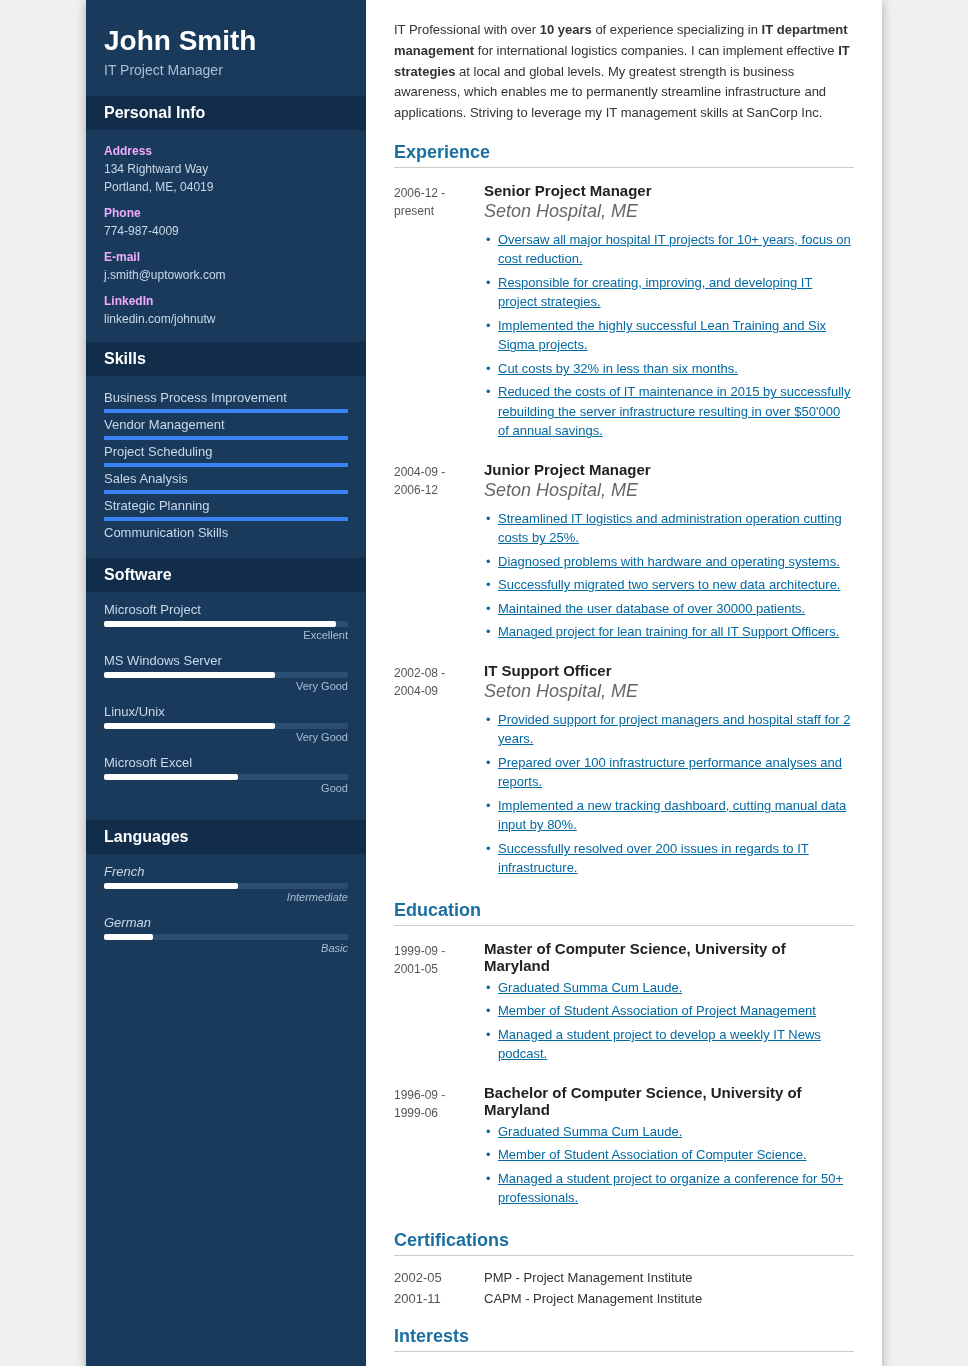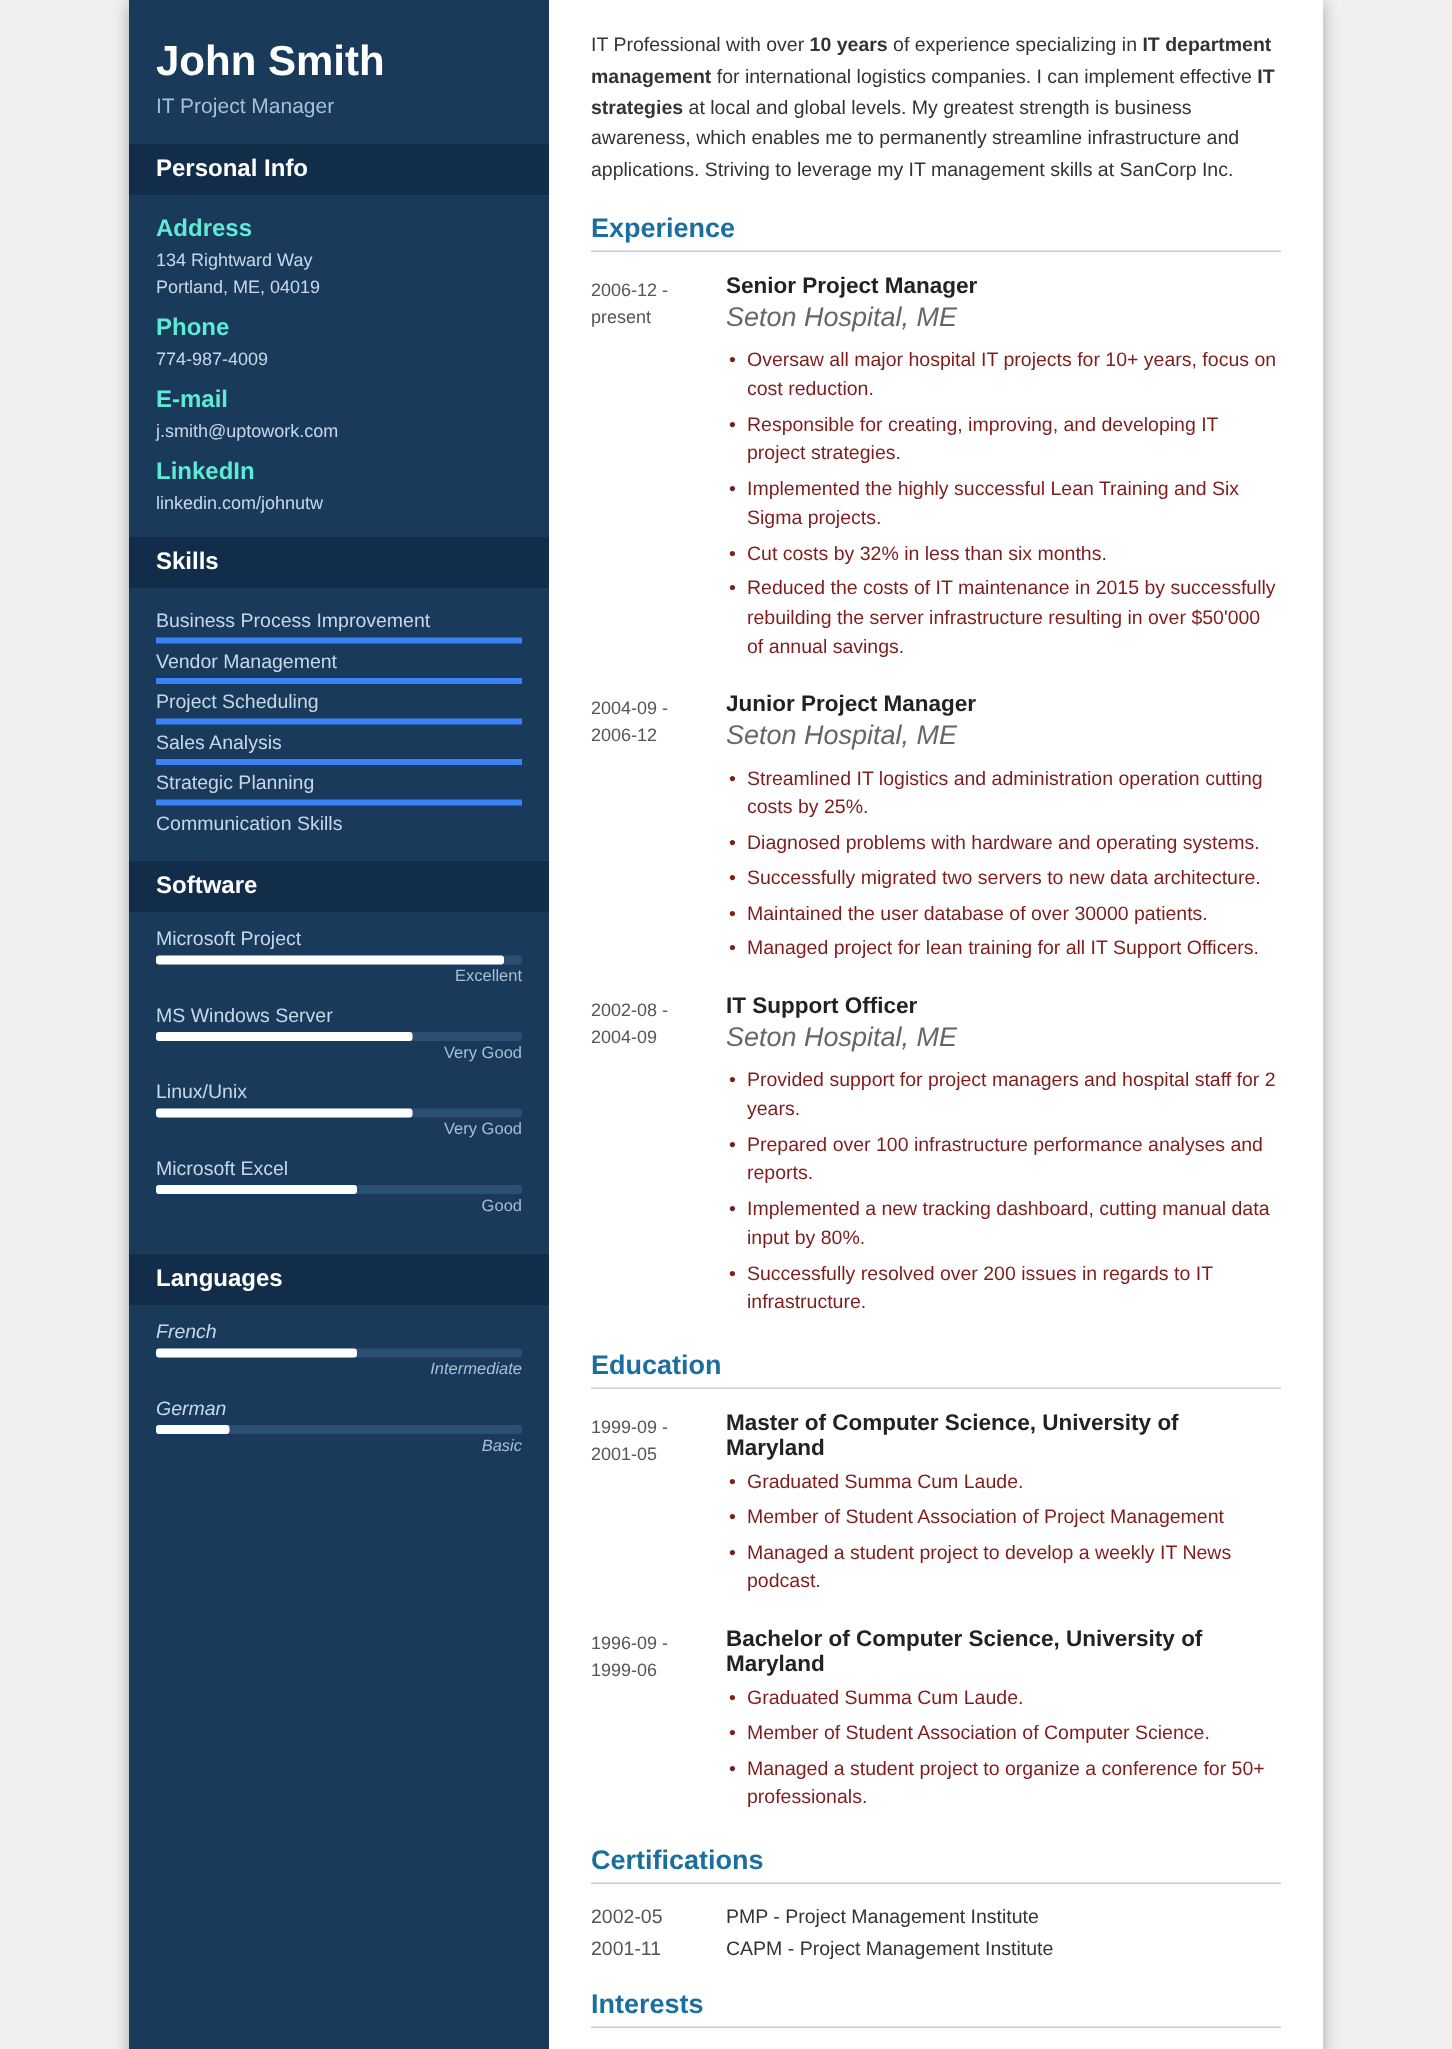--- a/index.html
+++ b/index.html
@@ -9,21 +9,21 @@
     
     .sidebar { width: 280px; min-width: 280px; background: #1a3a5c; color: #fff; padding: 0; }
     .sidebar-header { padding: 24px 18px 18px 18px; }
     .sidebar-name { font-size: 28px; font-weight: bold; color: #fff; line-height: 1.2; }
     .sidebar-title { font-size: 14px; color: #a8bfd4; margin-top: 4px; }
 
     .sidebar-section { padding: 0; }
     .sidebar-section-title { background: #122d4a; color: #fff; font-size: 16px; font-weight: bold; padding: 8px 18px; margin-bottom: 0; }
 
     .personal-info { padding: 14px 18px; }
-    .info-label { font-weight: bold; color: #5eead4; font-size: 16px; margin-top: 10px; margin-bottom: 2px; }
+    .info-label { font-weight: bold; color: #f0abfc; font-size: 12px; margin-top: 10px; margin-bottom: 2px; }
     .info-label:first-child { margin-top: 0; }
     .info-value { color: #c8d8e8; font-size: 12px; line-height: 1.5; }
 
     .skills-list { padding: 10px 18px 14px 18px; }
     .skill-item { color: #c8d8e8; font-size: 13px; padding: 4px 0; border-bottom: 4px solid #3b82f6; }
     .skill-item:last-child { border-bottom: none; }
 
     .software-list { padding: 10px 18px 14px 18px; }
     .software-item { margin-bottom: 12px; }
     .software-name { color: #c8d8e8; font-size: 13px; margin-bottom: 4px; }
@@ -44,21 +44,21 @@
 
     .main-section { margin-bottom: 20px; }
     .main-section-title { font-size: 18px; font-weight: bold; color: #1a6fa0; border-bottom: 1px solid #ccc; padding-bottom: 4px; margin-bottom: 14px; }
 
     .entry { display: flex; margin-bottom: 18px; }
     .entry-date { min-width: 90px; font-size: 12px; color: #555; padding-top: 2px; line-height: 1.5; }
     .entry-content { flex: 1; }
     .entry-title { font-size: 15px; font-weight: bold; color: #222; margin-bottom: 2px; }
     .entry-subtitle { font-style: italic; color: #666; font-size: 18px; margin-bottom: 6px; }
     .entry-bullets { list-style: none; padding: 0; }
-    .entry-bullets li { padding: 2px 0 2px 14px; position: relative; font-size: 13px; color: #7f1d1d; line-height: 1.5; }
+    .entry-bullets li { padding: 2px 0 2px 14px; position: relative; font-size: 13px; color: #0369a1; line-height: 1.5; text-decoration: underline; }
     .entry-bullets li::before { content: "•"; position: absolute; left: 2px; }
 
     .cert-row { display: flex; margin-bottom: 6px; font-size: 13px; }
     .cert-date { min-width: 90px; color: #555; }
     .cert-text { color: #333; }
 
     .interests-list { padding-left: 0; list-style: none; }
     .interests-list li { font-size: 13px; color: #333; padding: 3px 0; }
     .interests-list li::before { content: ""; }
   </style>

